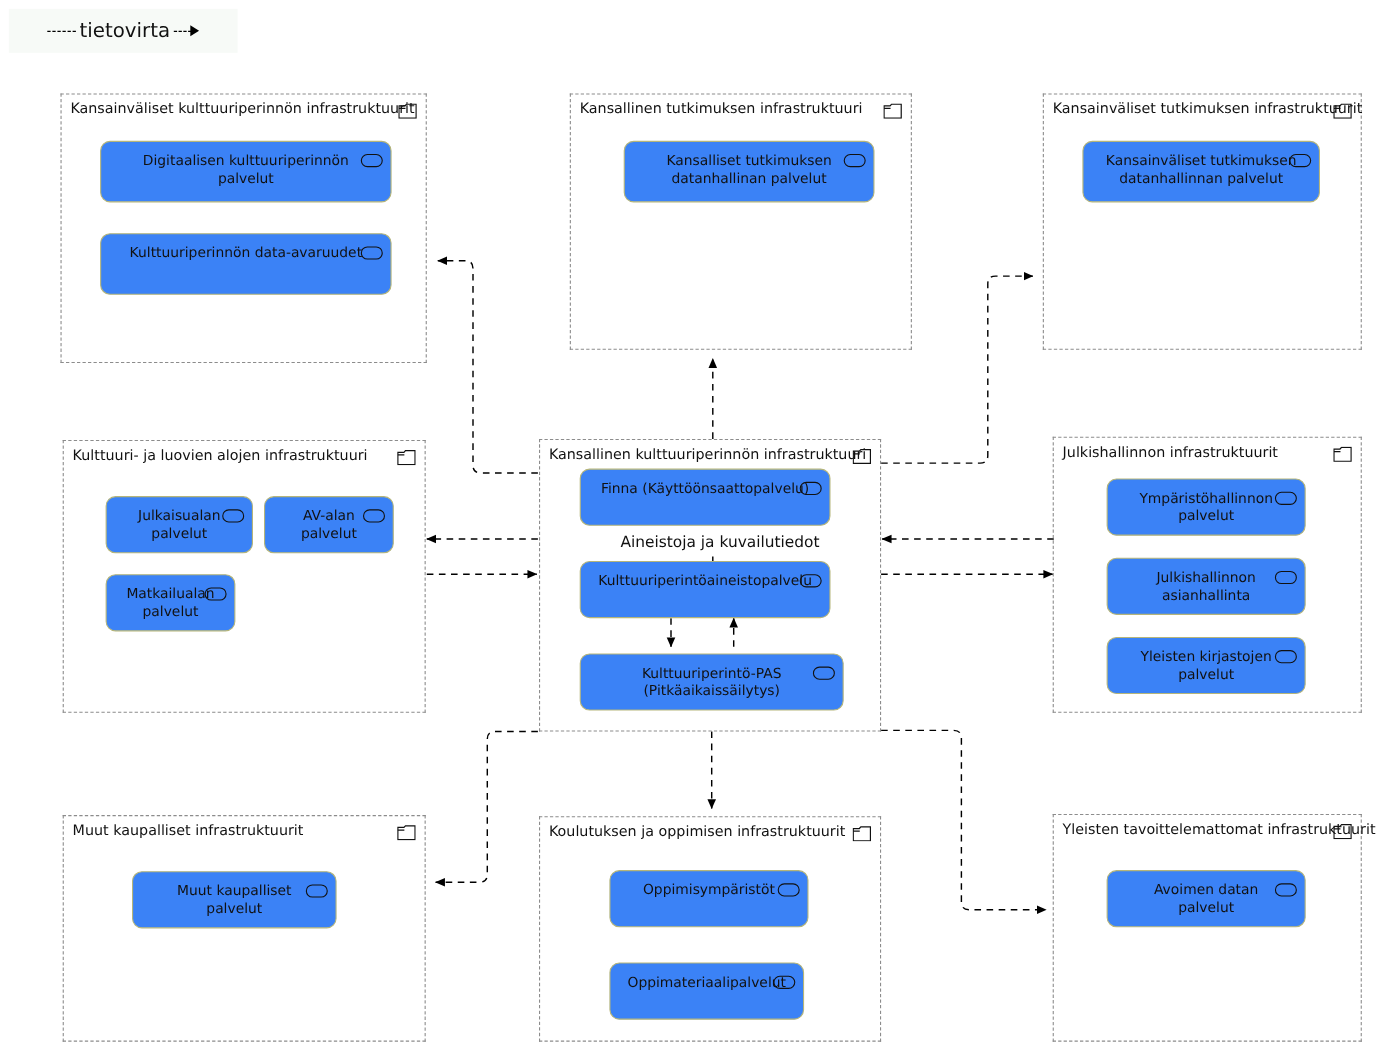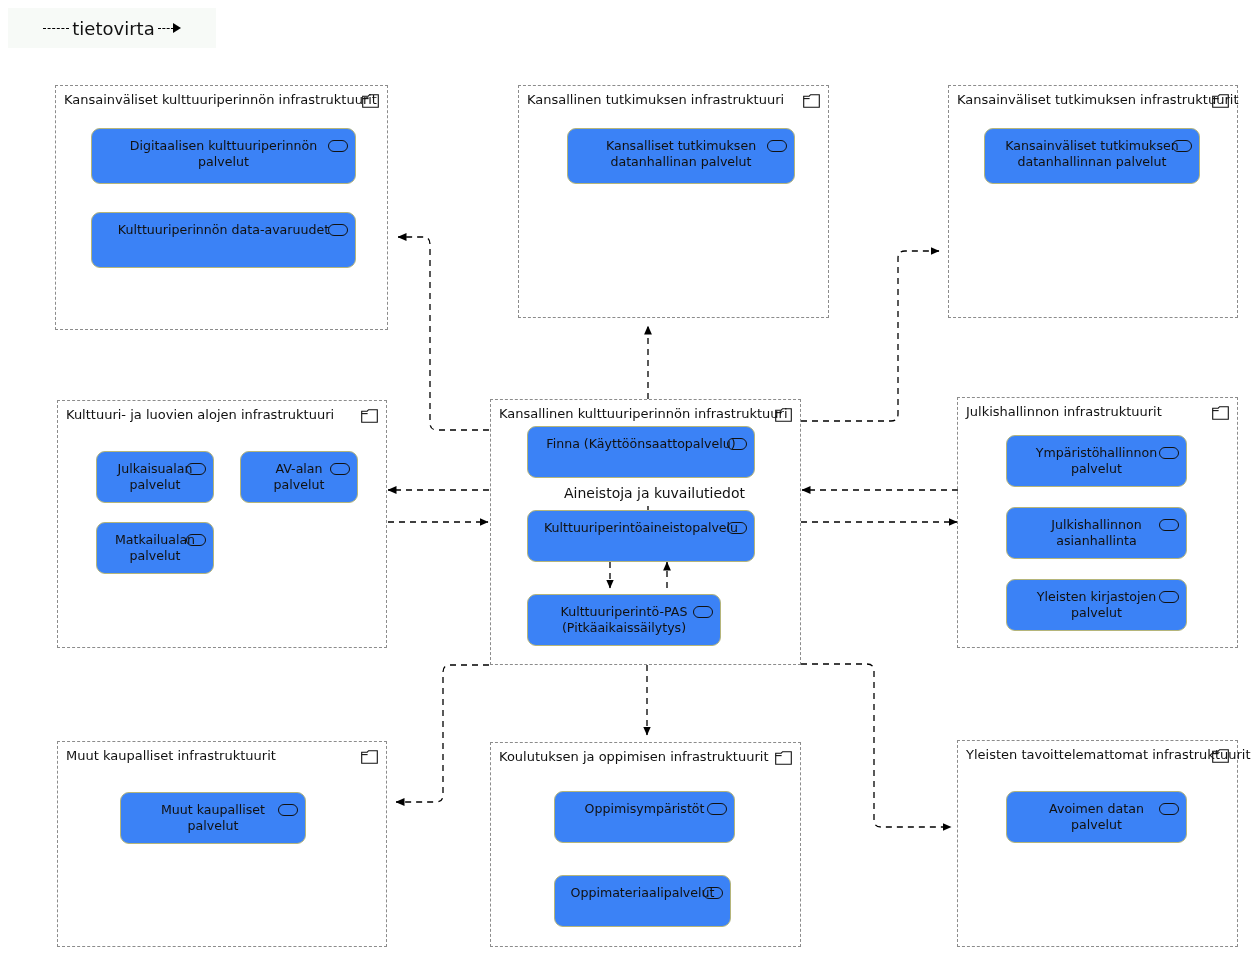--- a/index.html
+++ b/index.html
@@ -228,21 +228,21 @@
     </div>
   </div>
 
   <div class="group" style="left:57px; top:400px; width:330px; height:248px;">
     <div class="group-title">Kulttuuri- ja luovien alojen infrastruktuuri</div>
     <svg class="folder-icon" viewBox="0 0 17 14" xmlns="http://www.w3.org/2000/svg">
       <path d="M0.7,2.2 L6.2,2.2 L7.6,0.7 L16.3,0.7 L16.3,13.3 L0.7,13.3 Z" fill="none" stroke="#111" stroke-width="1.1"></path>
       <path d="M0.7,4.6 L6.6,4.6" fill="none" stroke="#111" stroke-width="1.1"></path>
     </svg>
 
-    <div class="node" style="left:38px; top:50px; width:118px; height:52px;">
+    <div class="node" style="left:38px; top:50px; width:134px; height:52px;">
       <div class="node-label">Julkaisualan
 palvelut</div>
       <div class="svc-icon"></div>
     </div>
 
     <div class="node" style="left:182px; top:50px; width:118px; height:52px;">
       <div class="node-label">AV-alan
 palvelut</div>
       <div class="svc-icon"></div>
     </div>
@@ -264,21 +264,21 @@
     <div class="node" style="left:36px; top:26px; width:228px; height:52px;">
       <div class="node-label">Finna (Käyttöönsaattopalvelu)</div>
       <div class="svc-icon"></div>
     </div>
 
     <div class="node" style="left:36px; top:110px; width:228px; height:52px;padding-left:22px;">
       <div class="node-label">Kulttuuriperintöaineistopalvelu</div>
       <div class="svc-icon"></div>
     </div>
 
-    <div class="node" style="left:36px; top:194px; width:194px; height:52px;">
+    <div class="node" style="left:36px; top:194px; width:240px; height:52px;">
       <div class="node-label">Kulttuuriperintö-PAS
 (Pitkäaikaissäilytys)</div>
       <div class="svc-icon"></div>
     </div>
   </div>
 
   <div class="edge-label" style="left:562px; top:485px;">Aineistoja ja kuvailutiedot</div>
 
   <div class="group" style="left:957px; top:397px; width:281px; height:251px;">
     <div class="group-title">Julkishallinnon infrastruktuurit</div>

